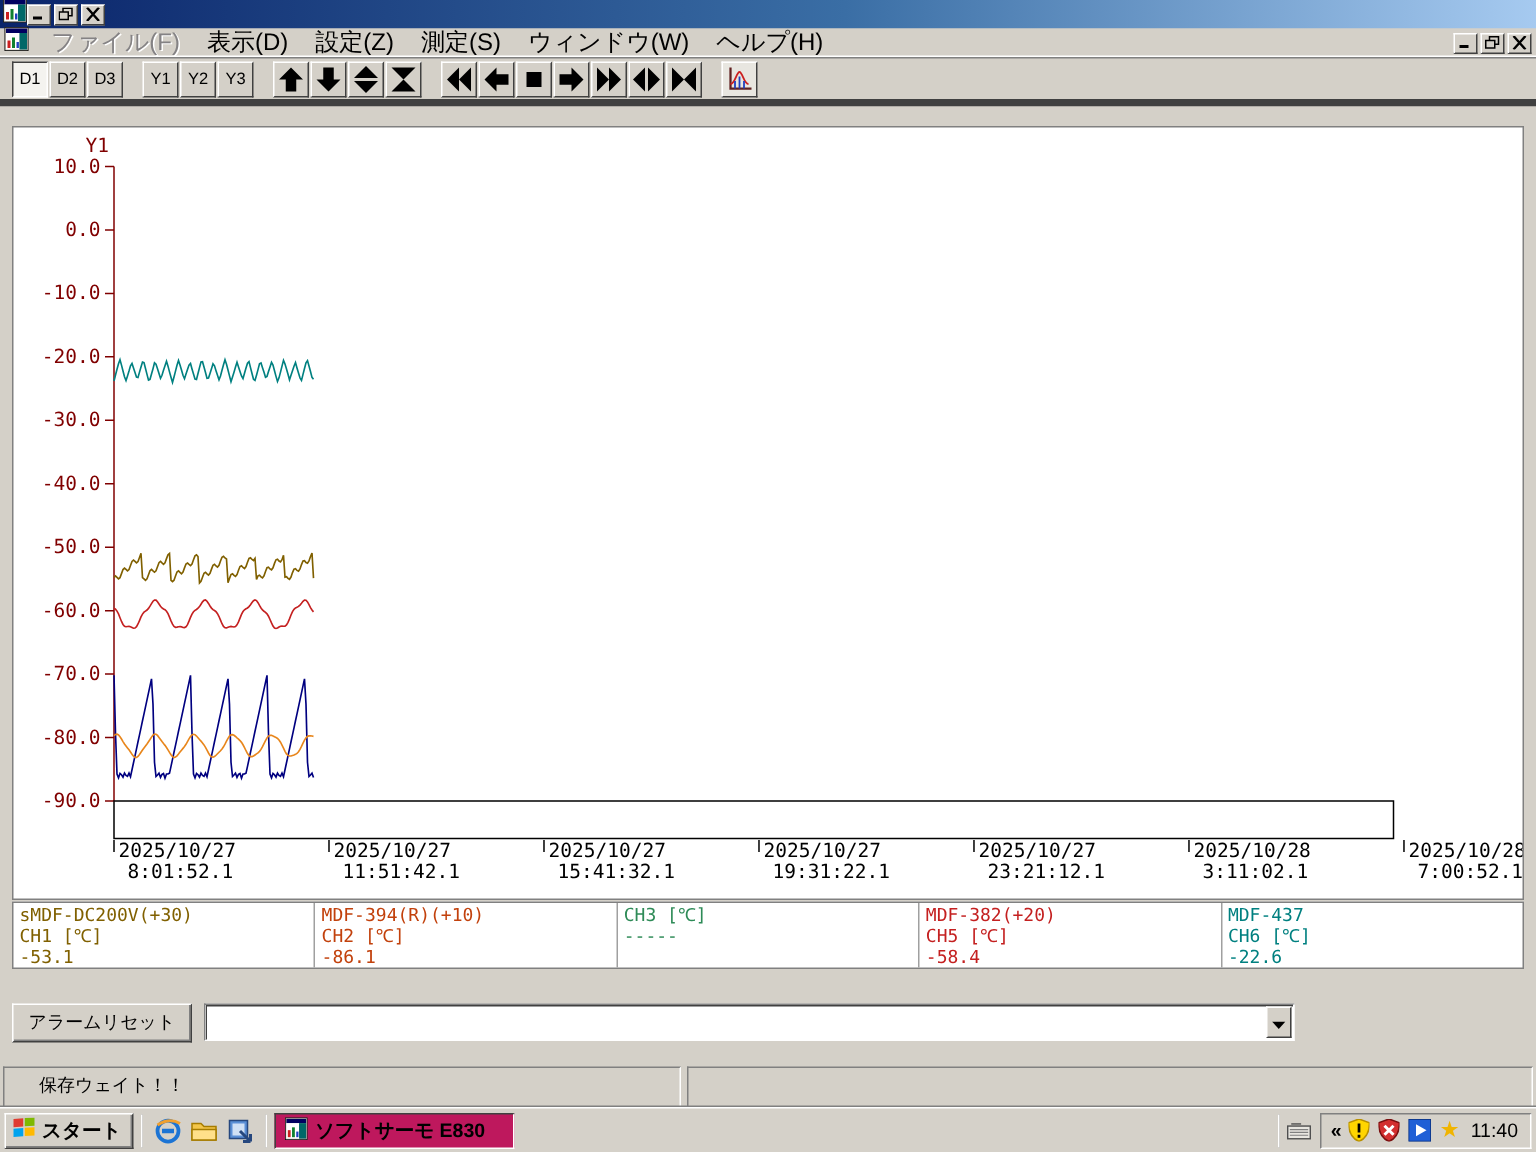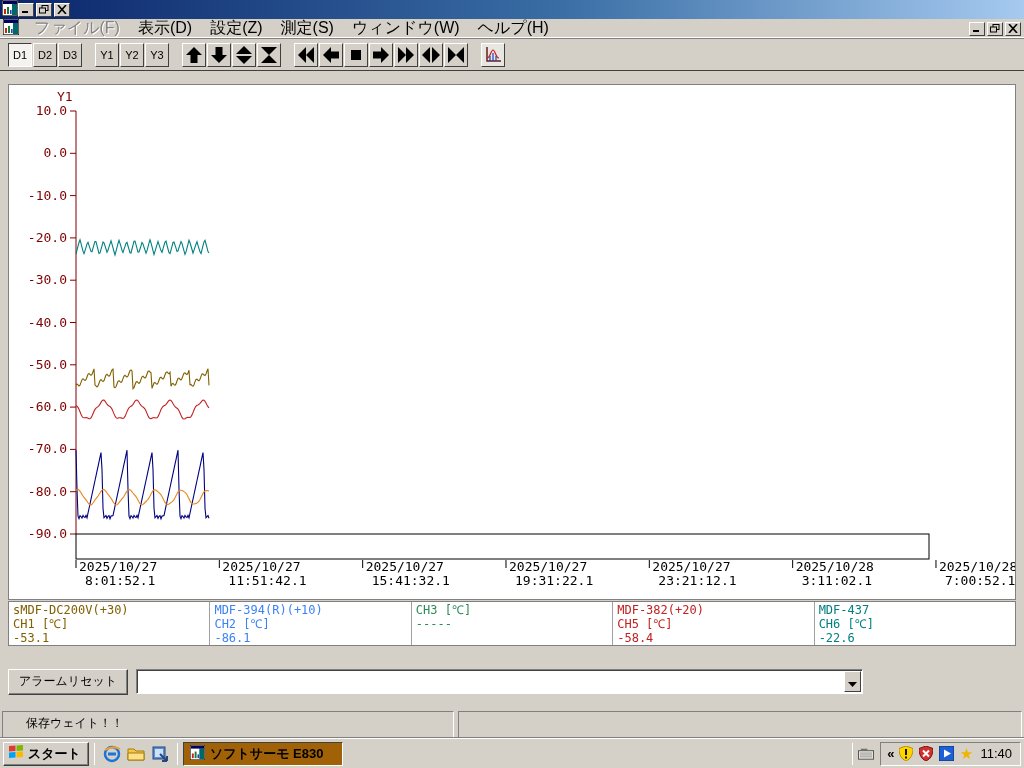--- a/index.html
+++ b/index.html
@@ -24,21 +24,21 @@
     background:#d4d0c8; display:flex; align-items:center;
     border-bottom:1px solid #808080; box-shadow:inset 0 -1px 0 #fff; }
   .menubar .mdi-icon { margin:0 6px 0 3px; }
   .menu-item { font-size:16px; padding:2px 9px; color:#000; white-space:nowrap; }
   .menu-item.disabled { color:#848284; text-shadow:1px 1px 0 #fff; }
   .menubar .winbtns { margin-left:auto; margin-right:3px; }
 
   
   .toolbar { position:absolute; left:0; top:40px; width:1024px; height:31px;
     background:#d4d0c8; display:flex; align-items:center; padding-left:8px;
-    border-bottom:1px solid #404040; }
+    border-bottom:5px solid #404040; }
   .tbtn { width:24px; height:24px; background:#d4d0c8; border:1px solid;
     border-color:#fff #404040 #404040 #fff; box-shadow:1px 1px 0 #808080 inset 0 0;
     font-size:11px; font-family:"Liberation Sans",sans-serif; color:#000;
     display:flex; align-items:center; justify-content:center; margin-right:1px; }
   .tbtn.pressed { border-color:#404040 #fff #fff #404040; background:#f4f3ef; }
   .tbtn svg { display:block; }
   .tb-gap { width:12px; }
 
   
   .workspace { position:absolute; left:0; top:71px; width:1024px; height:667px; background:#d4d0c8; }
@@ -77,21 +77,21 @@
   
   .taskbar { position:absolute; left:0; top:738px; width:1024px; height:30px;
     background:#d5d1c9; border-top:1px solid #fff; box-shadow:0 -1px 0 #808080;
     display:flex; align-items:center; padding:0 3px; }
   .start-btn { height:24px; display:flex; align-items:center; gap:4px; padding:0 7px 0 4px;
     background:#d4d0c8; border:1px solid; border-color:#fff #404040 #404040 #fff;
     box-shadow:inset -1px -1px 0 #808080; font-weight:bold; font-size:13px; }
   .tb-sep { width:1px; height:22px; background:#808080; border-right:1px solid #fff; margin:0 5px; }
   .ql-icon { width:20px; height:20px; display:flex; align-items:center; justify-content:center; margin:0 2px; }
   .task-btn { height:24px; width:160px; display:flex; align-items:center; gap:5px; padding:0 6px;
-    background:#a16207; border:1px solid; border-color:#404040 #fff #fff #404040;
+    background:#be185d; border:1px solid; border-color:#404040 #fff #fff #404040;
     font-weight:bold; font-size:13px; white-space:nowrap; }
   .tray { margin-left:auto; height:24px; display:flex; align-items:center; }
   .tray-panel { height:24px; display:flex; align-items:center; gap:4px; padding:0 6px;
     border:1px solid; border-color:#808080 #fff #fff #808080; }
   .tray-icon { width:16px; height:16px; display:flex; align-items:center; justify-content:center; }
   .clock { font-size:13px; padding:0 2px; }
   .chev { font-size:13px; font-weight:bold; color:#000; }
 </style>
 </head>
 <body>
@@ -332,21 +332,21 @@
           <polyline points="67,405.5 68,404.6 69,404.4 70,405.0 71,406.2 72,407.7 73,409.4 74,411.0 75,412.3 76,413.6 77,414.9 78,416.3 79,417.8 80,419.1 81,419.9 82,420.0 83,419.3 84,418.0 85,416.5 86,415.0 87,413.6 88,412.3 89,411.0 90,409.5 91,408.0 92,406.4 93,405.1 94,404.4 95,404.5 96,405.3 97,406.6 98,408.0 99,409.4 100,410.7 101,411.9 102,413.3 103,414.9 104,416.6 105,418.2 106,419.4 107,420.0 108,419.7 109,418.9 110,417.7 111,416.4 112,415.1 113,413.9 114,412.7 115,411.2 116,409.4 117,407.6 118,406.0 119,404.9 120,404.5 121,404.8 122,405.7 123,406.8 124,408.0 125,409.1 126,410.3 127,411.6 128,413.2 129,415.1 130,417.0 131,418.6 132,419.5 133,419.8 134,419.4 135,418.5 136,417.5 137,416.5 138,415.5 139,414.3 140,412.9 141,411.1 142,409.1 143,407.2 144,405.7 145,404.9 146,404.8 147,405.2 148,406.0 149,406.9 150,407.7 151,408.7 152,409.9 153,411.5 154,413.4 155,415.5 156,417.4 157,418.7 158,419.4 159,419.4 160,419.0 161,418.3 162,417.6 163,416.9 164,415.9 165,414.6 166,412.8 167,410.8 168,408.7 169,406.9 170,405.7 171,405.2 172,405.2 173,405.6 174,406.1 175,406.6 176,407.3 177,408.3 178,409.8 179,411.7 180,413.8 181,415.9 182,417.6 183,418.6 184,419.0 185,419.0 186,418.7 187,418.4 188,417.9 189,417.3 190,416.2 191,414.6 192,412.6 193,410.4 194,408.4 195,406.9 196,405.9 197,405.6 198,405.5 199,405.7 200,405.9" fill="none" stroke="#e8861c" stroke-width="1.1"></polyline>
         </svg>
     </div>
 
     <div class="legend" id="legend">
         <div class="legend-cell" style="color: rgb(128, 96, 0);">
           <div>sMDF-DC200V(+30)</div>
           <div>CH1 [℃]</div>
           <div>-53.1</div>
         </div>
-        <div class="legend-cell" style="color: #3b82f6;">
+        <div class="legend-cell" style="color: #c2410c;">
           <div>MDF-394(R)(+10)</div>
           <div>CH2 [℃]</div>
           <div>-86.1</div>
         </div>
         <div class="legend-cell" style="color: rgb(46, 139, 87);">
           <div></div>
           <div>CH3 [℃]</div>
           <div>-----</div>
         </div>
         <div class="legend-cell" style="color: rgb(196, 32, 32);">

